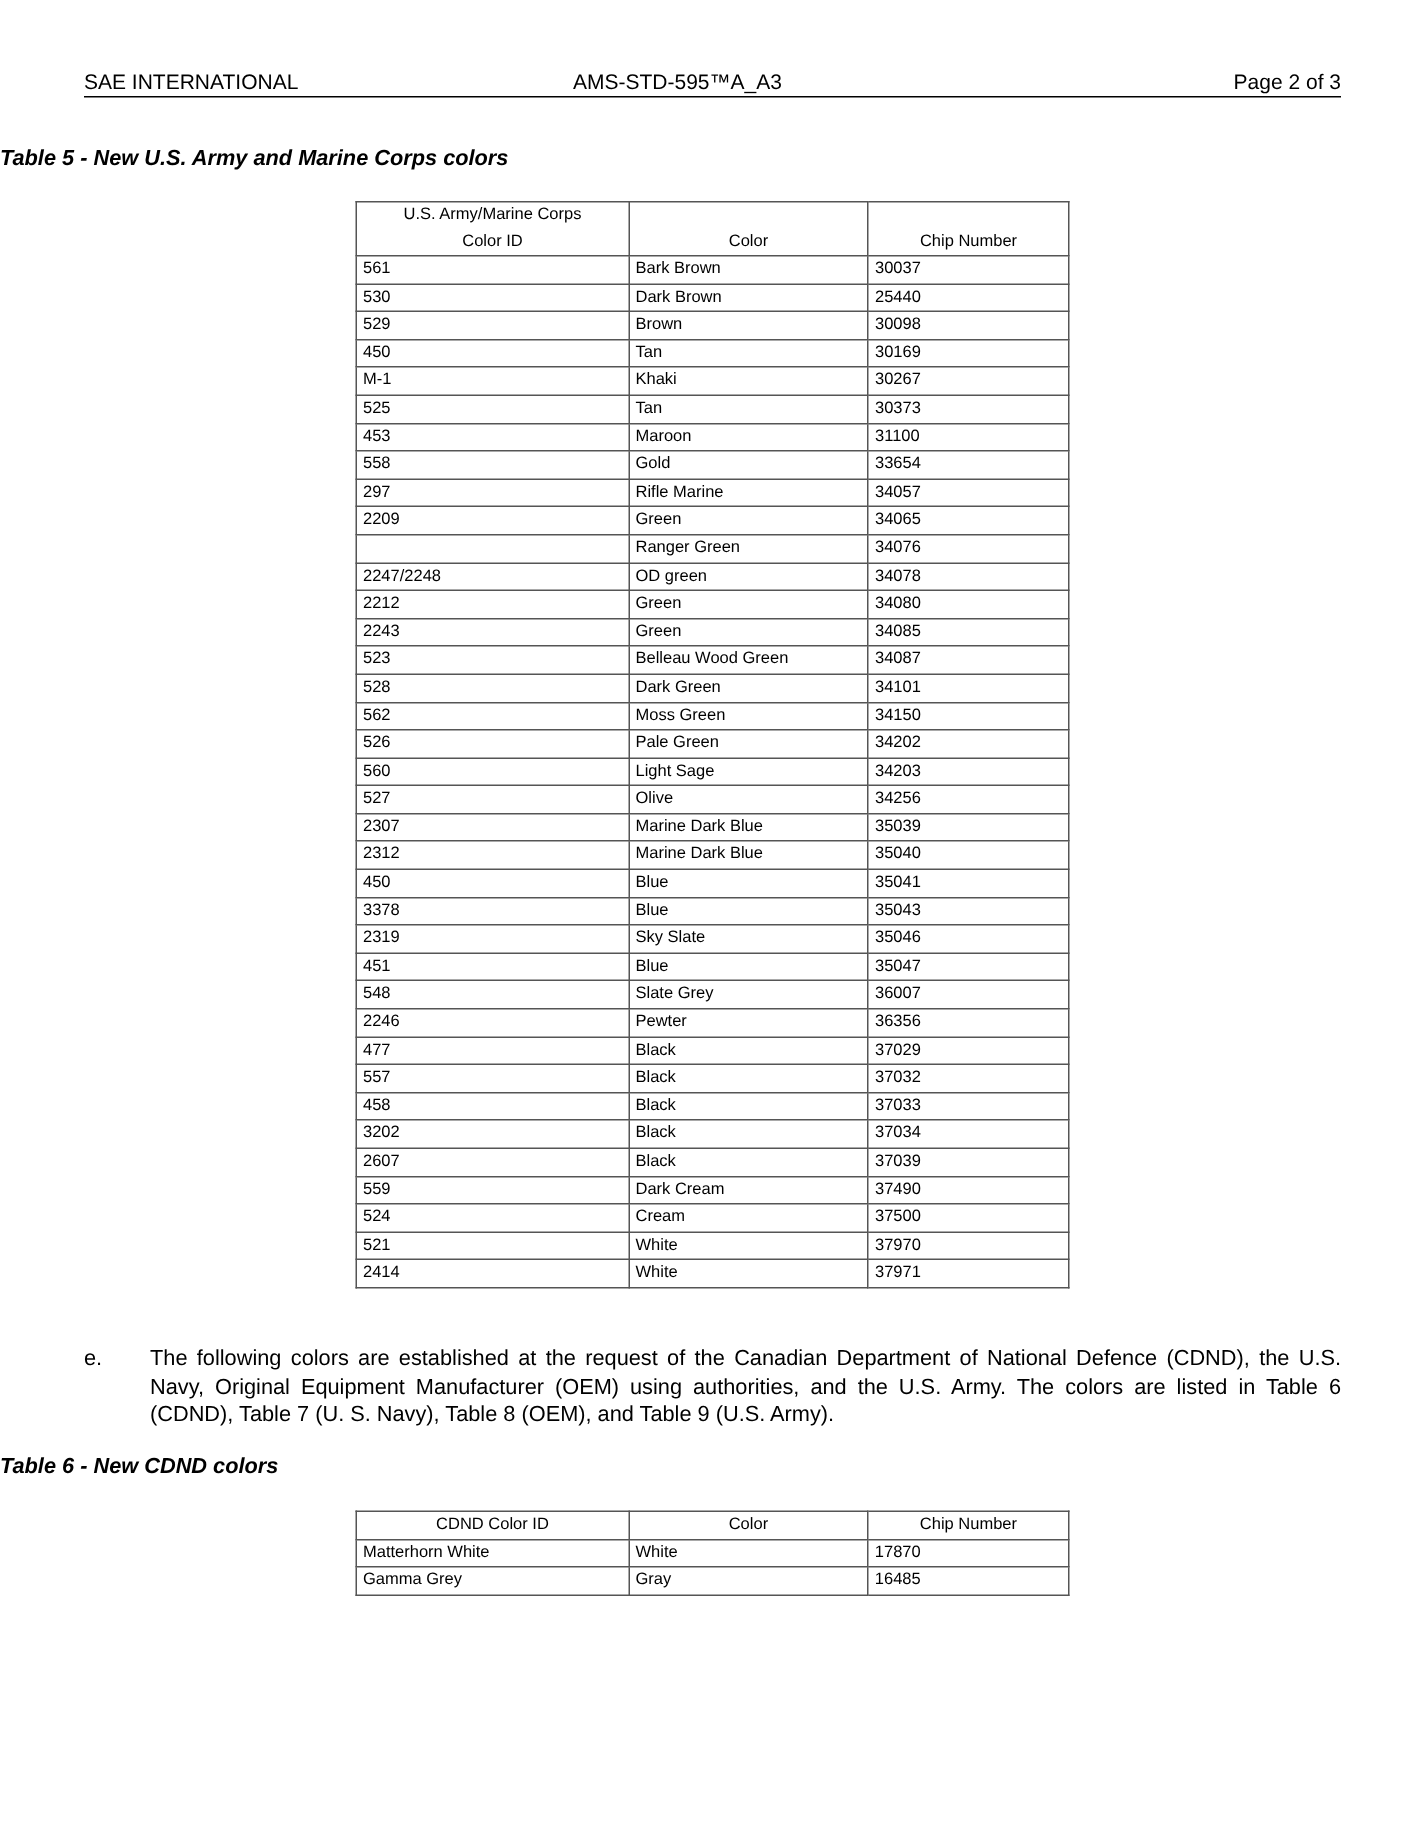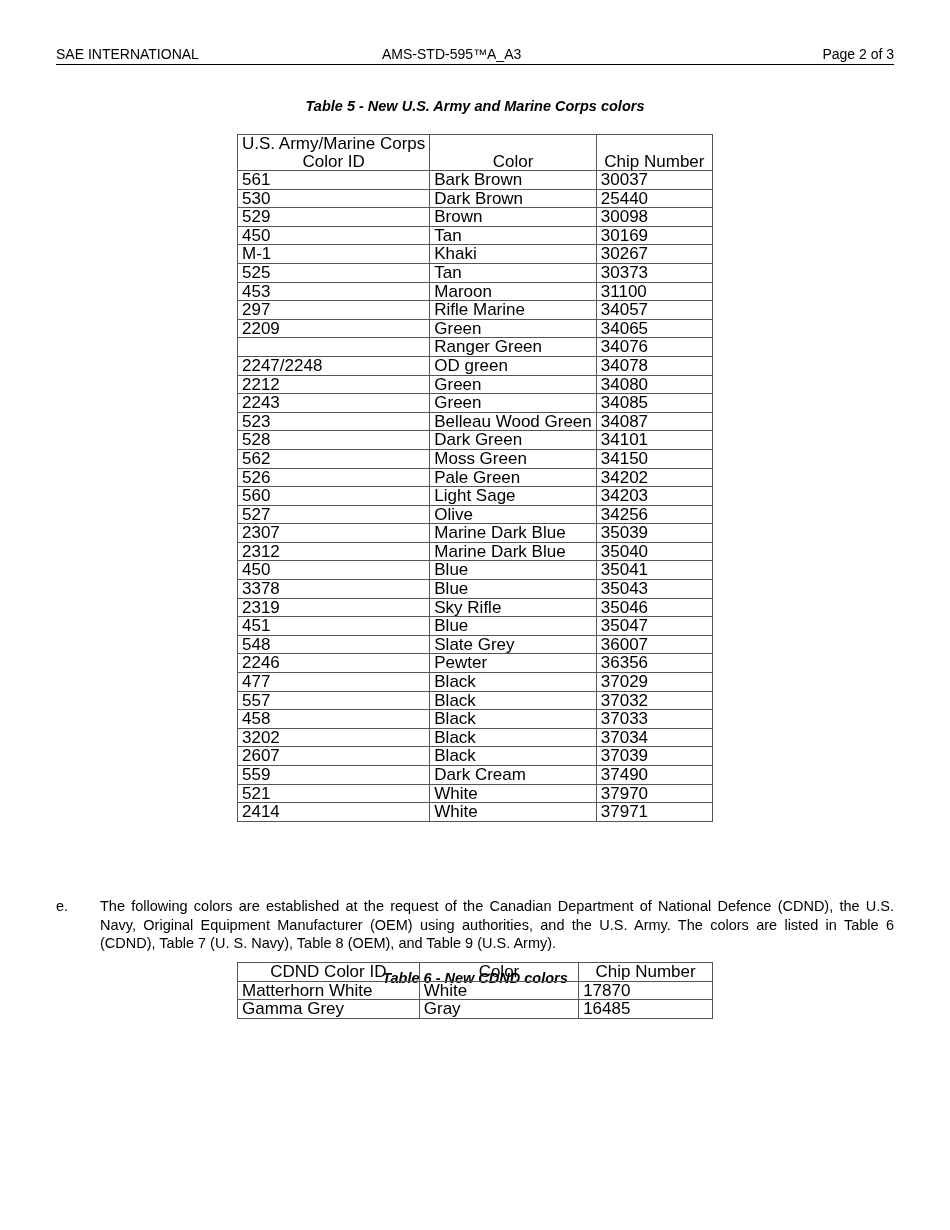--- a/index.html
+++ b/index.html
@@ -3,31 +3,31 @@
 <meta charset="utf-8">
 <style>
   html, body { margin: 0; padding: 0; background: #ffffff; }
   body { width: 950px; height: 1230px; position: relative; overflow: hidden;
          font-family: "Liberation Sans", sans-serif; color: #000; }
   .header { position: absolute; left: 56px; top: 44px; width: 838px; height: 20px;
             border-bottom: 1.3px solid #000; font-size: 14px; line-height: 20px; }
   .header .left { position: absolute; left: 0; top: 0; }
   .header .center { position: absolute; left: 326px; top: 0; text-align: right; }
   .header .right { position: absolute; right: 0; top: 0; }
-  .caption { position: absolute; left: 0; width: 950px; text-align: center;
+  .caption { position: absolute; left: 0; width: 950px; text-align: left;
              font-weight: bold; font-style: italic; font-size: 14.5px; }
-  table.t { position: absolute; border-collapse: collapse; font-size: 17px; }
+  table.t { position: absolute; border-collapse: collapse; font-size: 11px; }
   table.t td, table.t th { border: 1px solid #555; padding: 0 4px; line-height: 17.6px;
                            height: 17.6px; font-weight: normal; white-space: nowrap; }
   table.t th { text-align: center; vertical-align: bottom; }
   table.t td { text-align: left; vertical-align: middle; }
   #t5 { left: 237px; top: 134px; width: 476px; }
   #t5 col.c1 { width: 182px; } #t5 col.c2 { width: 160px; } #t5 col.c3 { width: 134px; }
   #t5 th { line-height: 17.5px; padding-bottom: 0; }
-  #t6 { left: 237px; top: 962px; width: 476px; }
+  #t6 { left: 237px; top: 1007px; width: 476px; }
   #t6 col.c1 { width: 182px; } #t6 col.c2 { width: 160px; } #t6 col.c3 { width: 134px; }
   .para { position: absolute; left: 56px; top: 897px; width: 838px; font-size: 14.5px;
           line-height: 18.5px; }
   .para .marker { position: absolute; left: 0; top: 0; }
   .para .text { margin-left: 44px; text-align: justify; }
 </style>
 </head>
 <body>
 
 <div class="header">
@@ -84,20 +84,25 @@
         <td>525</td>
         <td>Tan</td>
         <td>30373</td>
       </tr>
       <tr>
         <td>453</td>
         <td>Maroon</td>
         <td>31100</td>
       </tr>
       <tr>
+        <td>558</td>
+        <td>Gold</td>
+        <td>33654</td>
+      </tr>
+      <tr>
         <td>297</td>
         <td>Rifle Marine</td>
         <td>34057</td>
       </tr>
       <tr>
         <td>2209</td>
         <td>Green</td>
         <td>34065</td>
       </tr>
       <tr>
@@ -165,21 +170,21 @@
         <td>Blue</td>
         <td>35041</td>
       </tr>
       <tr>
         <td>3378</td>
         <td>Blue</td>
         <td>35043</td>
       </tr>
       <tr>
         <td>2319</td>
-        <td>Sky Rifle</td>
+        <td>Sky Slate</td>
         <td>35046</td>
       </tr>
       <tr>
         <td>451</td>
         <td>Blue</td>
         <td>35047</td>
       </tr>
       <tr>
         <td>548</td>
         <td>Slate Grey</td>
@@ -212,20 +217,25 @@
       </tr>
       <tr>
         <td>2607</td>
         <td>Black</td>
         <td>37039</td>
       </tr>
       <tr>
         <td>559</td>
         <td>Dark Cream</td>
         <td>37490</td>
+      </tr>
+      <tr>
+        <td>524</td>
+        <td>Cream</td>
+        <td>37500</td>
       </tr>
       <tr>
         <td>521</td>
         <td>White</td>
         <td>37970</td>
       </tr>
       <tr>
         <td>2414</td>
         <td>White</td>
         <td>37971</td>

